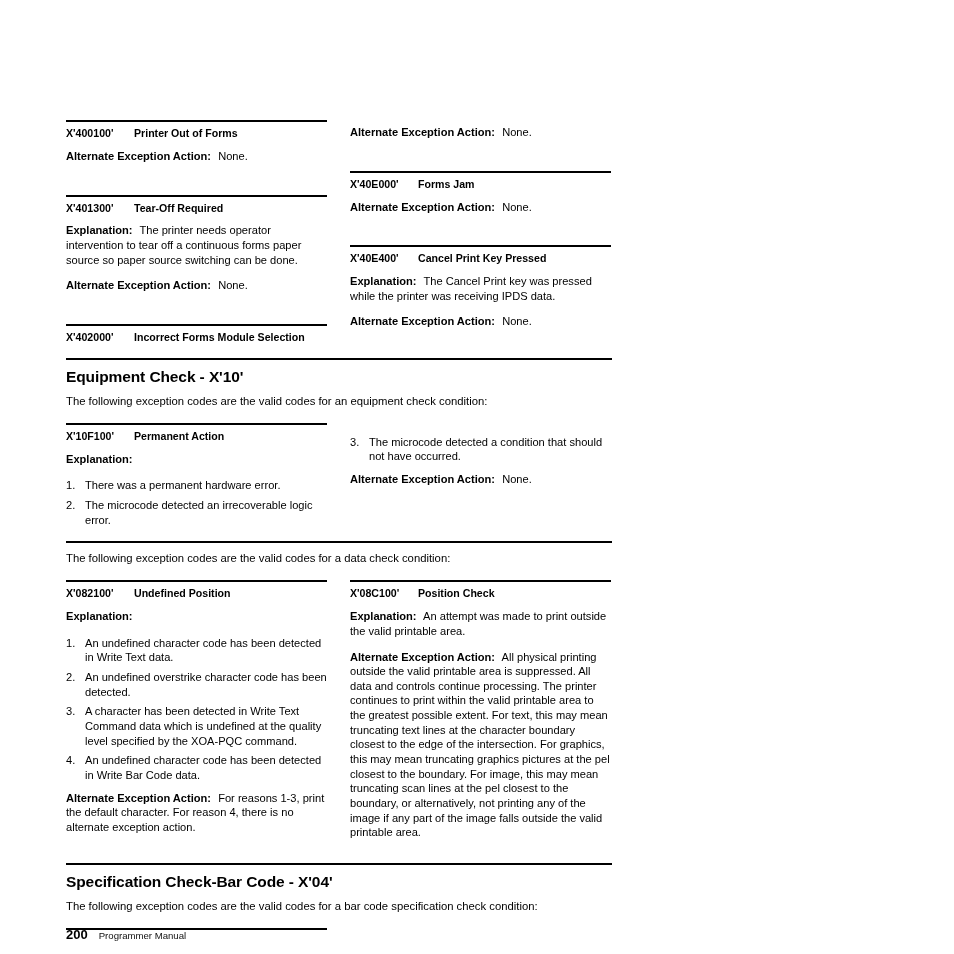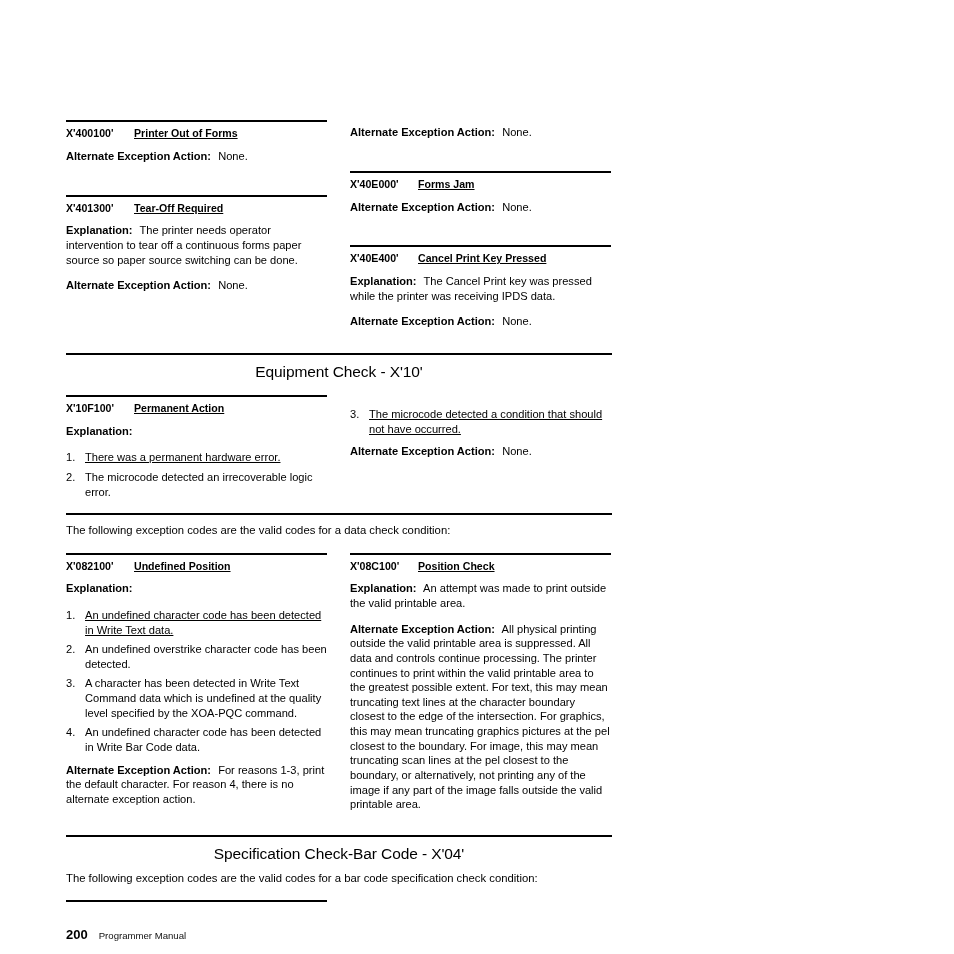--- a/index.html
+++ b/index.html
@@ -31,25 +31,24 @@
 
   
   .section-block { width: 546px; }
   .section-rule {
     border-top: 2px solid #000;
     width: 546px;
     margin: 0;
   }
   .section-title {
     font-size: 15.5px;
-    font-weight: normal;
+    font-weight: bold;
     letter-spacing: -0.1px;
     margin: 8px 0 0 0;
     line-height: 1.15;
-    text-align: center;
   }
   .section-intro {
     font-size: 11.3px;
     line-height: 1.35;
     margin: 8px 0 0 0;
   }
 
   
   .cols {
     display: flex;
@@ -70,21 +69,21 @@
     font-size: 10.6px;
     font-weight: bold;
     line-height: 1.3;
     padding-top: 5px;
   }
   .entry-code {
     width: 68px;
     flex: 0 0 68px;
     white-space: nowrap;
   }
-  .entry-title { flex: 1 1 auto; text-decoration: underline; }
+  .entry-title { flex: 1 1 auto; }
 
   .para {
     font-size: 11.1px;
     line-height: 1.32;
     margin-top: 8px;
     text-align: left;
   }
   .lbl { font-weight: bold; }
   .lbl-gap { display: inline-block; width: 4px; }
 
@@ -95,21 +94,21 @@
     font-size: 11.1px;
     line-height: 1.32;
     counter-reset: li;
   }
   ol.numlist > li {
     position: relative;
     padding-left: 19px;
     margin-top: 5px;
     counter-increment: li;
   }
-  ol.numlist > li:first-child { margin-top: 12px; text-decoration: underline; }
+  ol.numlist > li:first-child { margin-top: 12px; }
   ol.numlist > li::before {
     content: counter(li) ".";
     position: absolute;
     left: 0;
     top: 0;
   }
 
   
   .footer {
     position: absolute;
@@ -153,20 +152,27 @@
           <div class="entry-rule"></div>
           <div class="entry-head">
             <span class="entry-code">X'401300'</span>
             <span class="entry-title">Tear-Off Required</span>
           </div>
           <p class="para"><span class="lbl">Explanation:</span><span class="lbl-gap"></span> <span>The printer needs operator intervention to tear off a continuous forms paper source so paper source switching can be done.</span></p>
           <p class="para"><span class="lbl">Alternate Exception Action:</span><span class="lbl-gap"></span> <span>None.</span></p>
           <div style="height:20px"></div>
         </div>
 
+        <div class="entry">
+          <div class="entry-rule"></div>
+          <div class="entry-head">
+            <span class="entry-code">X'402000'</span>
+            <span class="entry-title">Incorrect Forms Module Selection</span>
+          </div>
+        </div>
 
       </div>
 
       <div class="col">
 
         <div class="entry">
           <p class="para" style="margin-top:5px"><span class="lbl">Alternate Exception Action:</span><span class="lbl-gap"></span> <span>None.</span></p>
           <div style="height:20px"></div>
         </div>
 
@@ -189,20 +195,21 @@
           <p class="para"><span class="lbl">Explanation:</span><span class="lbl-gap"></span> <span>The Cancel Print key was pressed while the printer was receiving IPDS data.</span></p>
           <p class="para"><span class="lbl">Alternate Exception Action:</span><span class="lbl-gap"></span> <span>None.</span></p>
         </div>
 
       </div>
     </div>
 
     <div class="section-block" style="margin-top:13px">
       <div class="section-rule"></div>
       <h1 class="section-title">Equipment Check - X'10'</h1>
+      <p class="section-intro">The following exception codes are the valid codes for an equipment check condition:</p>
 
       <div class="cols" style="margin-top:14px">
         <div class="col">
           <div class="entry">
             <div class="entry-rule"></div>
             <div class="entry-head">
               <span class="entry-code">X'10F100'</span>
               <span class="entry-title">Permanent Action</span>
             </div>
             <p class="para"><span class="lbl">Explanation:</span></p>

